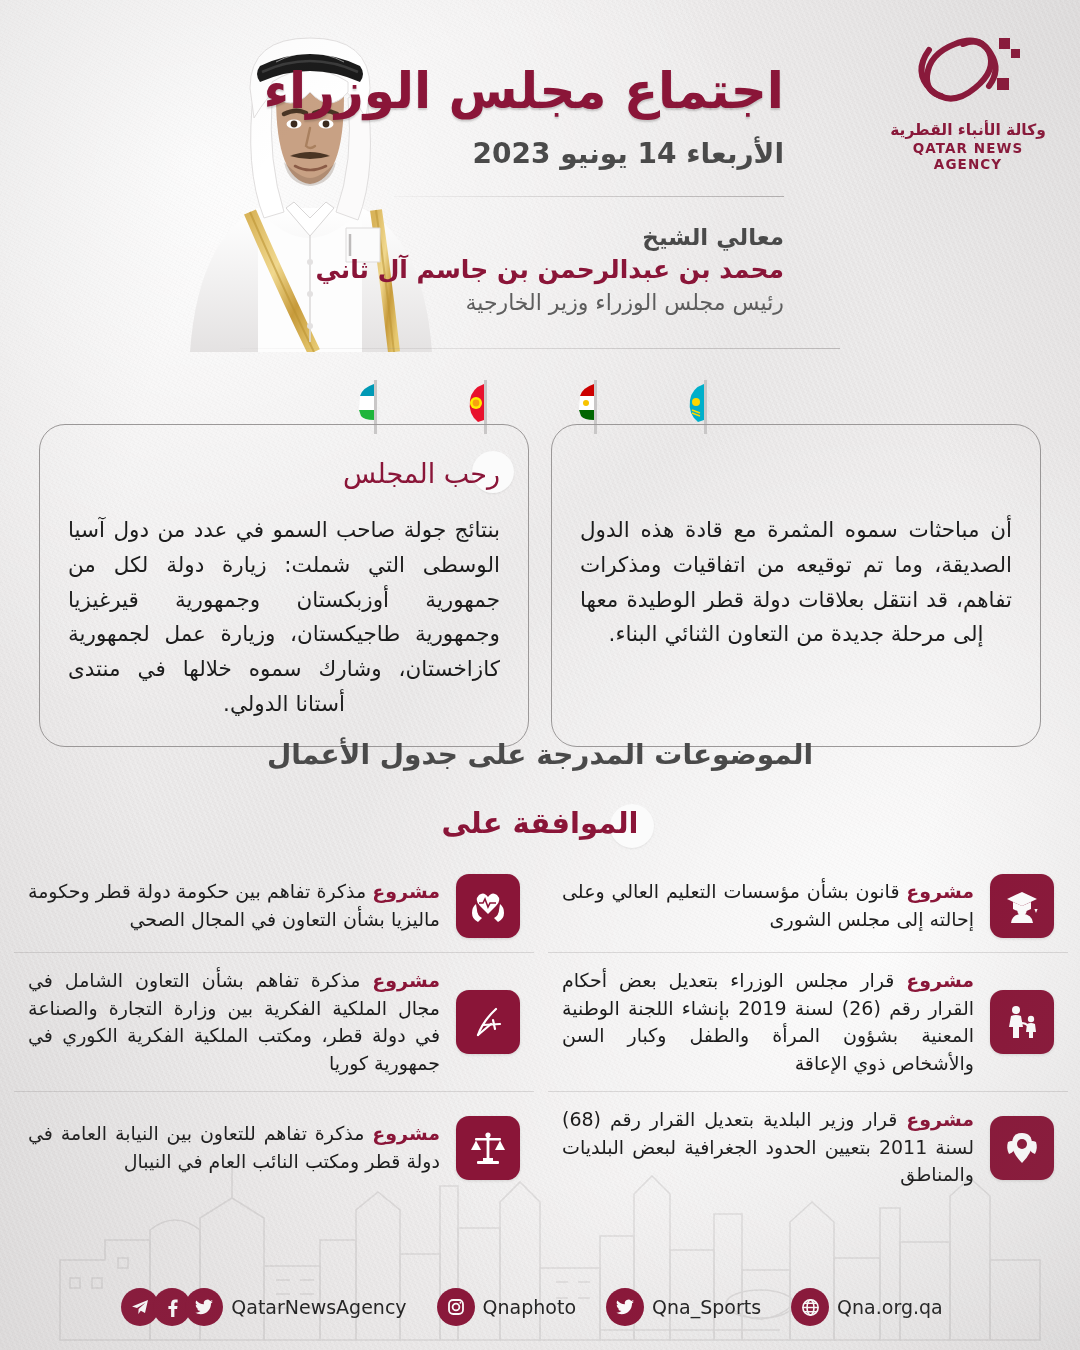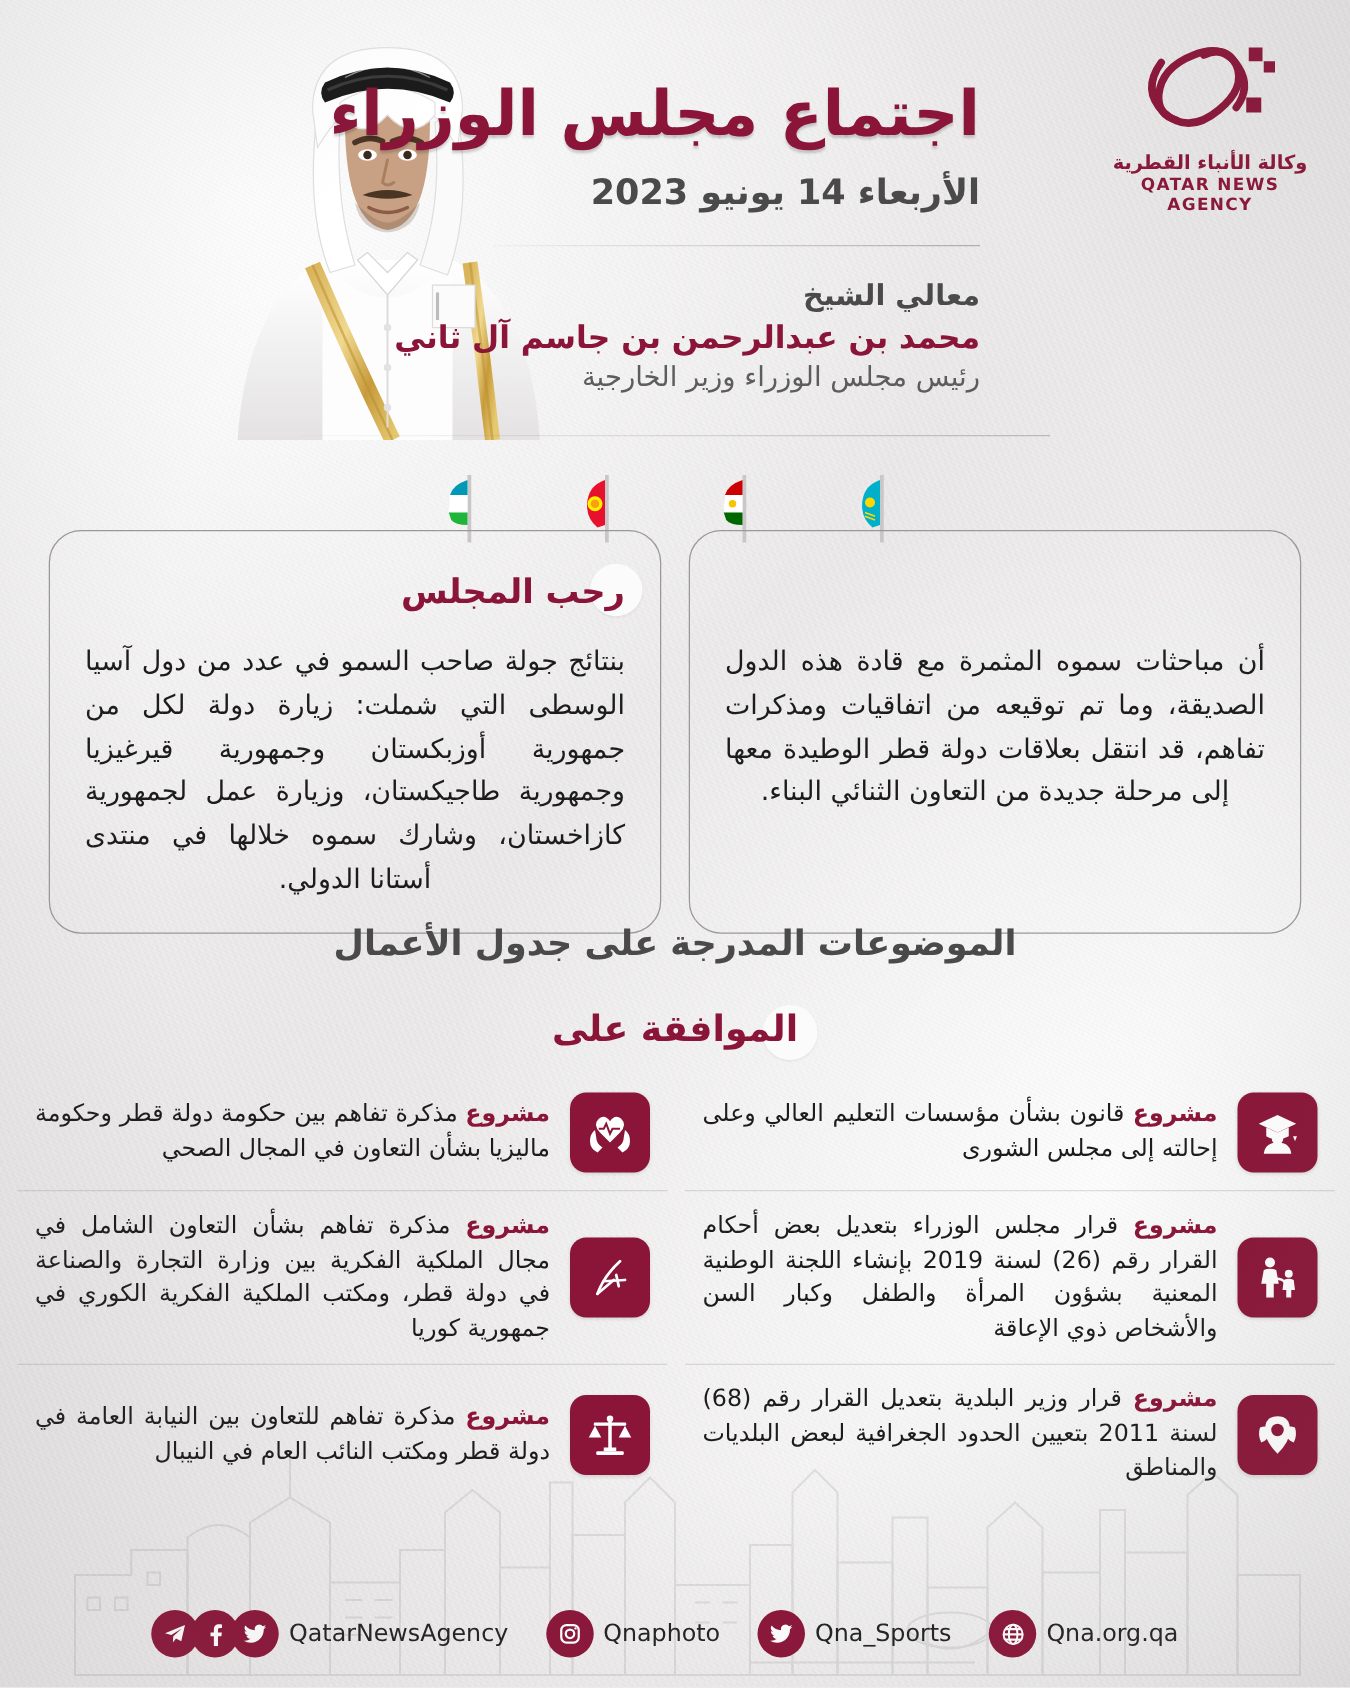--- a/index.html
+++ b/index.html
@@ -124,21 +124,21 @@
     display: flex; align-items: center; height: 44px;
   }
   .card-head-circle {
     width: 42px; height: 42px; border-radius: 50%;
     background: #fbfbfb;
     box-shadow: 0 1px 2px rgba(0,0,0,.07);
     position: absolute; right: -14px; top: 0;
   }
   .card-head-text {
     position: relative; z-index: 2;
-    font-size: 27px; font-weight: bold; color: #8A1538;
+    font-size: 27px; font-weight: normal; color: #8A1538;
     white-space: nowrap;
   }
   .card-body {
     margin-top: 46px;
     font-size: 21.5px;
     line-height: 1.62;
     color: #1c1c1c;
     text-align: justify;
     text-align-last: center;
   }

